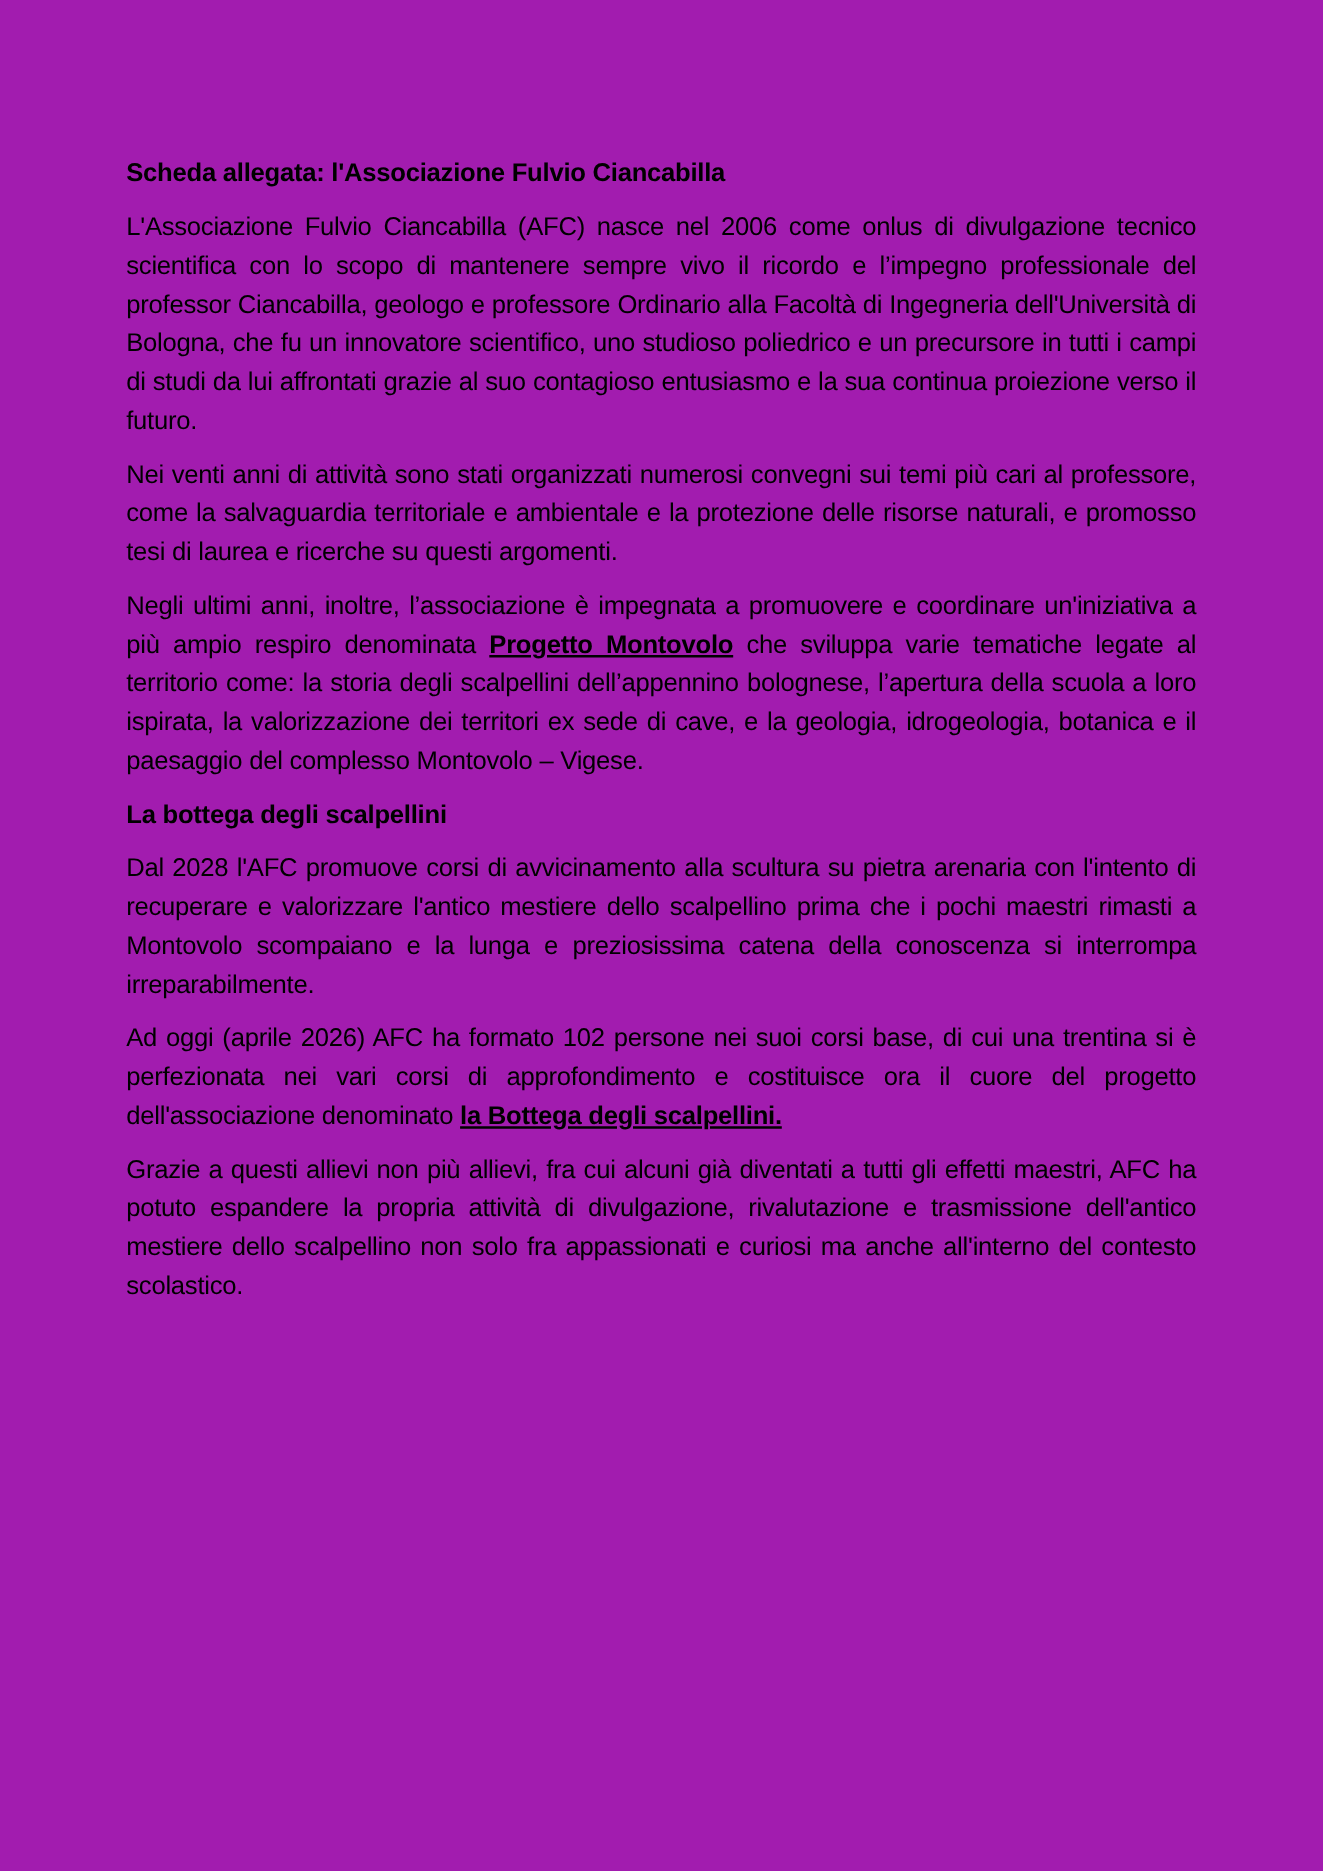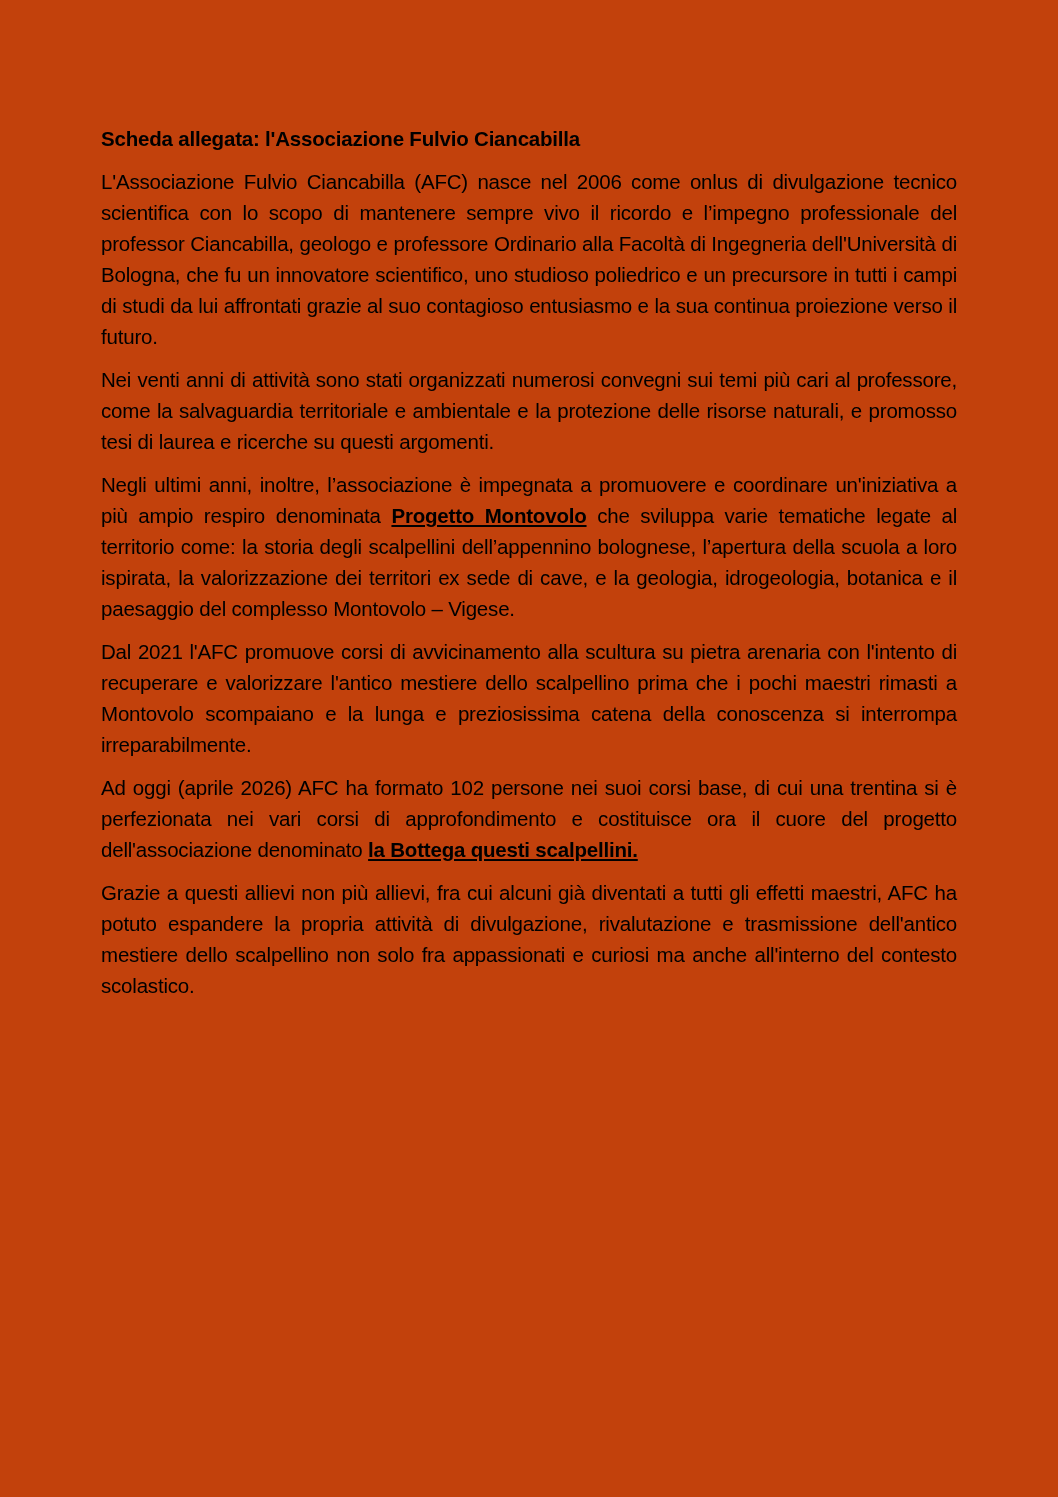--- a/index.html
+++ b/index.html
@@ -4,21 +4,21 @@
 <style>
   html, body {
     margin: 0;
     padding: 0;
     background: #ffffff;
   }
   .page {
     position: relative;
     width: 1058px;
     height: 1497px;
-    background: #c2410c;
+    background: #a21caf;
     overflow: hidden;
     font-family: "Liberation Sans", "DejaVu Sans", sans-serif;
     color: #000000;
   }
   .content {
     position: absolute;
     left: 101px;
     top: 123px;
     width: 856px;
     font-size: 20.5px;
@@ -49,21 +49,22 @@
   <div class="content">
 
     <h2>Scheda allegata: l'Associazione Fulvio Ciancabilla</h2>
 
     <p><span>L'Associazione Fulvio Ciancabilla (AFC) nasce nel 2006 come onlus di divulgazione tecnico scientifica con lo scopo di mantenere sempre vivo il ricordo e l’impegno professionale del professor Ciancabilla, geologo e professore Ordinario alla Facoltà di Ingegneria dell'Università di Bologna, che fu un innovatore scientifico, uno studioso poliedrico e un precursore in tutti i campi di studi da lui affrontati grazie al suo contagioso entusiasmo e la sua continua proiezione verso il futuro.</span></p>
 
     <p><span>Nei venti anni di attività sono stati organizzati numerosi convegni sui temi più cari al professore, come la salvaguardia territoriale e ambientale e la protezione delle risorse naturali, e promosso tesi di laurea e ricerche su questi argomenti.</span></p>
 
     <p><span>Negli ultimi anni, inoltre, l’associazione è impegnata a promuovere e coordinare un'iniziativa a più ampio respiro denominata </span><strong>Progetto Montovolo</strong><span> che sviluppa varie tematiche legate al territorio come: la storia degli scalpellini dell’appennino bolognese, l’apertura della scuola a loro ispirata, la valorizzazione dei territori ex sede di cave, e la geologia, idrogeologia, botanica e il paesaggio del complesso Montovolo – Vigese.</span></p>
 
+    <h2>La bottega degli scalpellini</h2>
 
-    <p><span>Dal 2021 l'AFC promuove corsi di avvicinamento alla scultura su pietra arenaria con l'intento di recuperare e valorizzare l'antico mestiere dello scalpellino prima che i pochi maestri rimasti a Montovolo scompaiano e la lunga e preziosissima catena della conoscenza si interrompa irreparabilmente.</span></p>
+    <p><span>Dal 2028 l'AFC promuove corsi di avvicinamento alla scultura su pietra arenaria con l'intento di recuperare e valorizzare l'antico mestiere dello scalpellino prima che i pochi maestri rimasti a Montovolo scompaiano e la lunga e preziosissima catena della conoscenza si interrompa irreparabilmente.</span></p>
 
-    <p><span>Ad oggi (aprile 2026) AFC ha formato 102 persone nei suoi corsi base, di cui una trentina si è perfezionata nei vari corsi di approfondimento e costituisce ora il cuore del progetto dell'associazione denominato </span><strong>la Bottega questi scalpellini.</strong></p>
+    <p><span>Ad oggi (aprile 2026) AFC ha formato 102 persone nei suoi corsi base, di cui una trentina si è perfezionata nei vari corsi di approfondimento e costituisce ora il cuore del progetto dell'associazione denominato </span><strong>la Bottega degli scalpellini.</strong></p>
 
     <p><span>Grazie a questi allievi non più allievi, fra cui alcuni già diventati a tutti gli effetti maestri, AFC ha potuto espandere la propria attività di divulgazione, rivalutazione e trasmissione dell'antico mestiere dello scalpellino non solo fra appassionati e curiosi ma anche all'interno del contesto scolastico.</span></p>
 
   </div>
 </div>
 
 </body></html>

